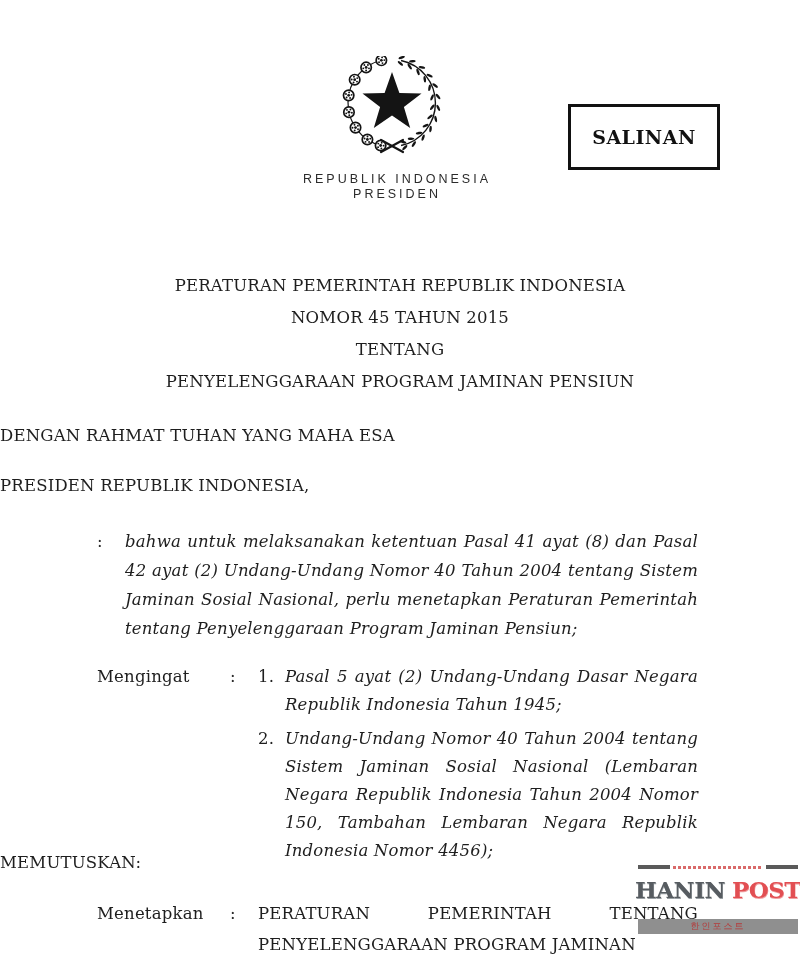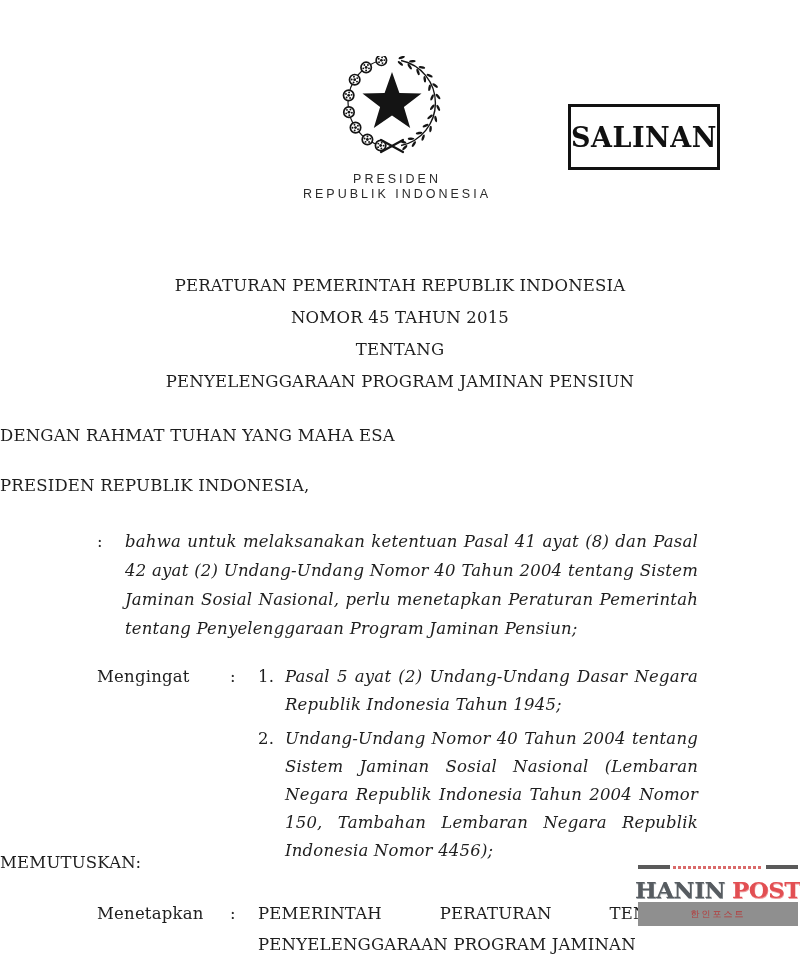--- a/index.html
+++ b/index.html
@@ -28,21 +28,21 @@
     position:absolute;left:287px;top:172px;width:220px;
     text-align:center;
     font-family:"Liberation Sans","DejaVu Sans",sans-serif;
     font-size:12.5px;line-height:15px;letter-spacing:3px;
     color:#2b2b2b;white-space:nowrap;
   }
   .stamp{
     position:absolute;left:568px;top:104px;width:152px;height:66px;
     border:3px solid #111;
     display:flex;align-items:center;justify-content:center;
-    font-weight:bold;font-size:27px;letter-spacing:0.5px;color:#111;
+    font-weight:bold;font-size:19px;letter-spacing:0.5px;color:#111;
   }
   
   .center-line{position:absolute;left:0;right:0;text-align:left;white-space:nowrap;}
   .title-block{position:absolute;left:0;right:0;top:270px;text-align:center;line-height:32px;white-space:nowrap;}
   .invocation{top:426px;}
   .authority{top:476px;}
   .memutuskan{top:853px;}
   
   .sect{
     position:absolute;left:97px;right:102px;
@@ -71,21 +71,21 @@
   .wm-bar{width:32px;height:4px;background:#5a5a5a;}
   .wm-tagline{
     flex:1;height:3px;margin:0 3px;
     background:repeating-linear-gradient(90deg,#d96a6a 0 3px,transparent 3px 5px);
   }
   .wm-brand{display:flex;justify-content:center;gap:7px;margin-top:8px;
     font-weight:bold;font-size:23px;letter-spacing:-0.5px;white-space:nowrap;}
   .wm-hanin{color:var(--wm-dark);text-shadow:0.5px 0.5px 0 #9aa0a4;}
   .wm-post{color:var(--wm-red);text-shadow:0.5px 0.5px 0 #f0a0a2;}
   .wm-sub{
-    margin-top:1px;height:24px;background:var(--wm-gray);
+    margin-top:18px;height:15px;background:var(--wm-gray);
     display:flex;align-items:center;justify-content:center;
     font-family:Liberation Serif, serif;
     font-size:9px;letter-spacing:2px;color:#b53a3a;
   }
 </style>
 </head>
 <body>
 
 <div class="page">
 
@@ -183,22 +183,22 @@
       <polygon fill="#141414" points="57,16 64.4,36.9 86.5,37.4 68.9,50.9 75.2,72.1 57,59.5 38.8,72.1 45.1,50.9 27.5,37.4 49.6,36.9"></polygon>
 
       <g stroke="#141414" stroke-width="2.2" stroke-linecap="round">
         <line x1="46" y1="96" x2="68" y2="84"></line>
         <line x1="46" y1="84" x2="68" y2="96"></line>
       </g>
     </svg>
   </div>
 
   <div class="emblem-caption">
+    <div>REPUBLIK INDONESIA</div>
     <div>PRESIDEN</div>
-    <div>REPUBLIK INDONESIA</div>
   </div>
 
   <div class="stamp">
     <span>SALINAN</span>
   </div>
 
   <div class="title-block">
     <div>PERATURAN PEMERINTAH REPUBLIK INDONESIA</div>
     <div>NOMOR 45 TAHUN 2015</div>
     <div>TENTANG</div>
@@ -228,22 +228,22 @@
     </div>
   </div>
 
   <div class="center-line memutuskan">MEMUTUSKAN:</div>
 
   <div class="sect sec-enacting">
     <div class="slabel">Menetapkan</div>
     <div class="scolon">:</div>
     <div class="sbody">
       <div class="dec-line1">
+        <span>PERATURAN</span>
         <span>PEMERINTAH</span>
-        <span>PERATURAN</span>
         <span>TENTANG</span>
       </div>
       <div>PENYELENGGARAAN PROGRAM JAMINAN PENSIUN.</div>
     </div>
   </div>
 
   <div class="watermark">
     <div class="wm-top">
       <span class="wm-bar"></span>
       <span class="wm-tagline"></span>

